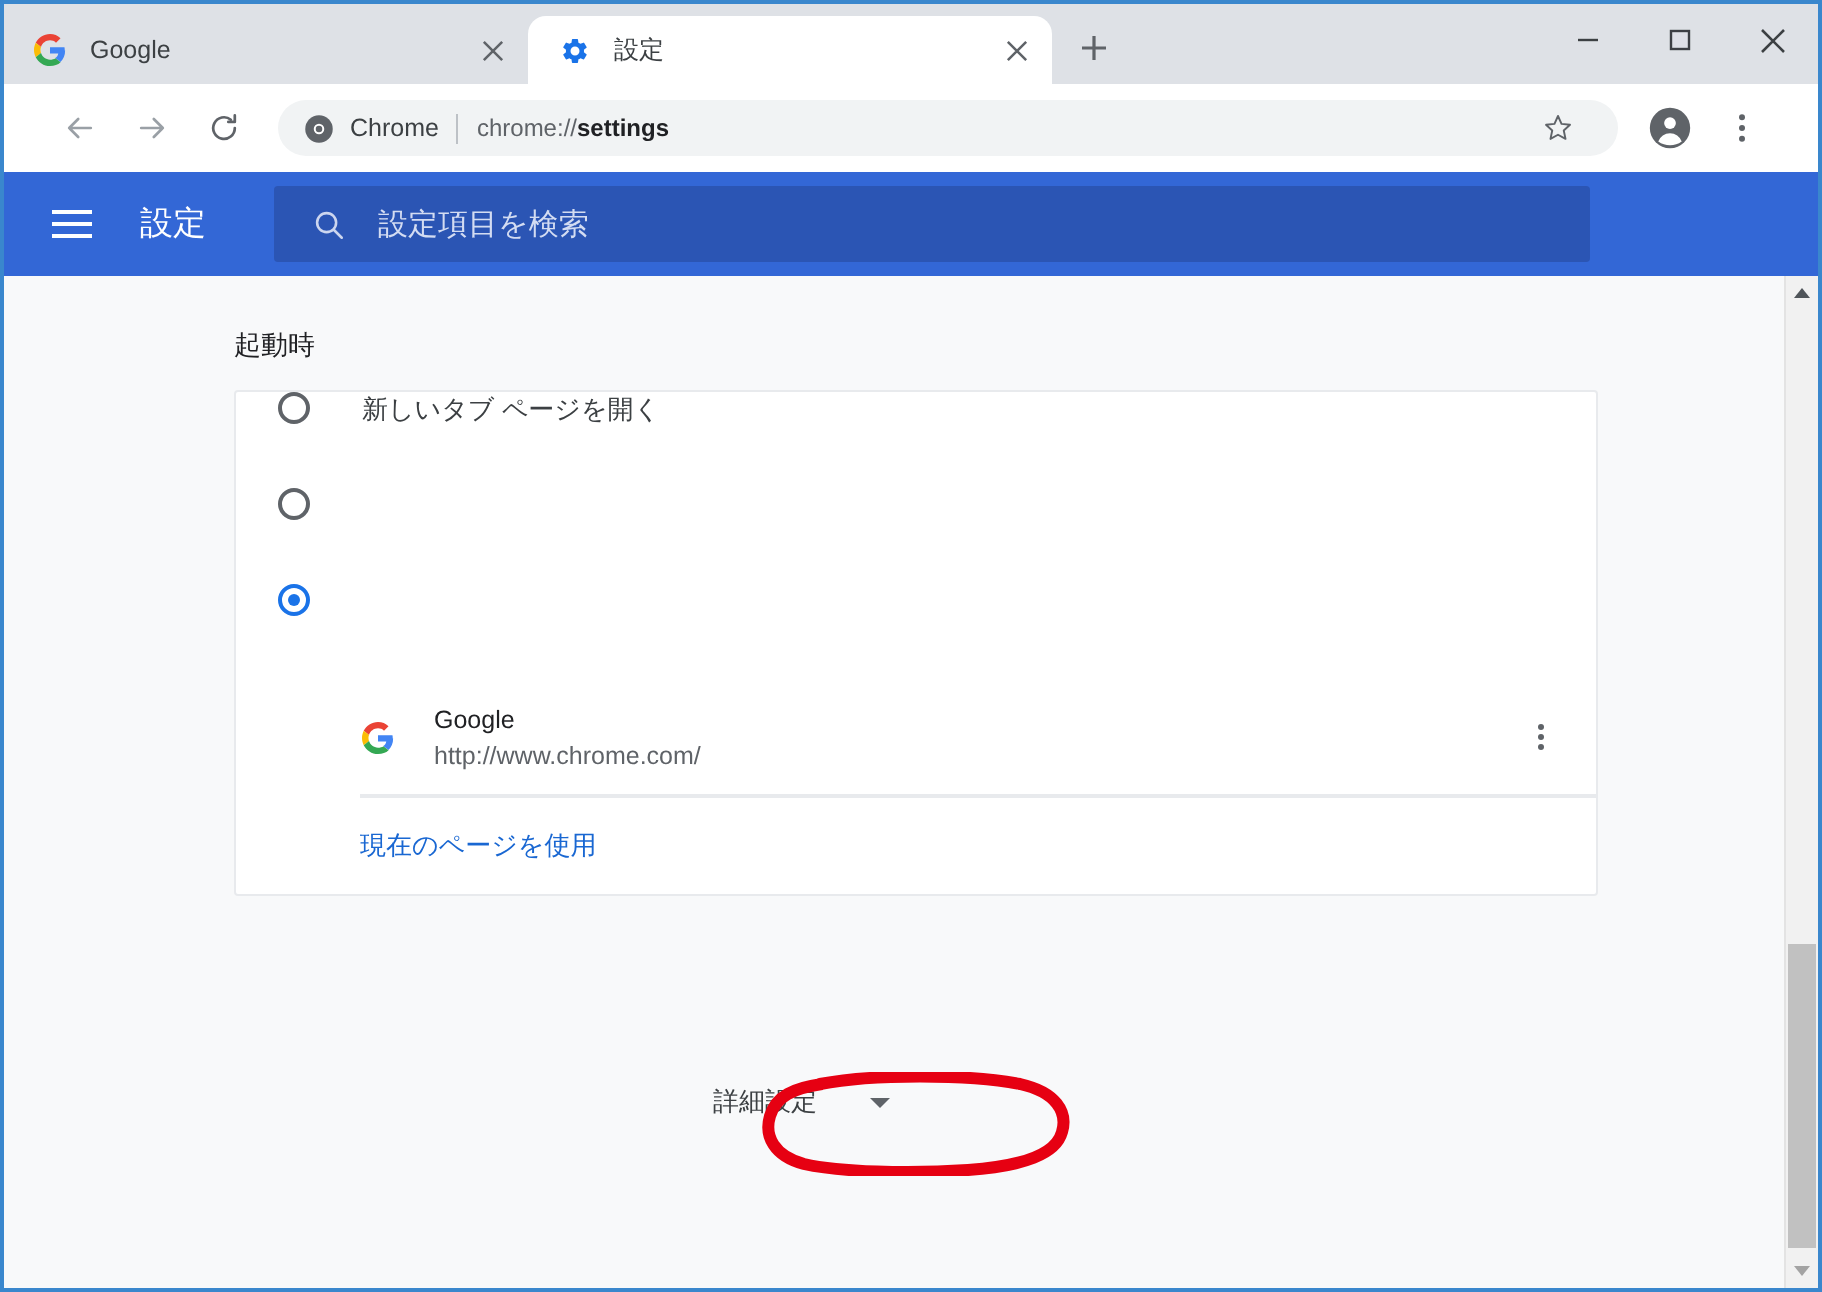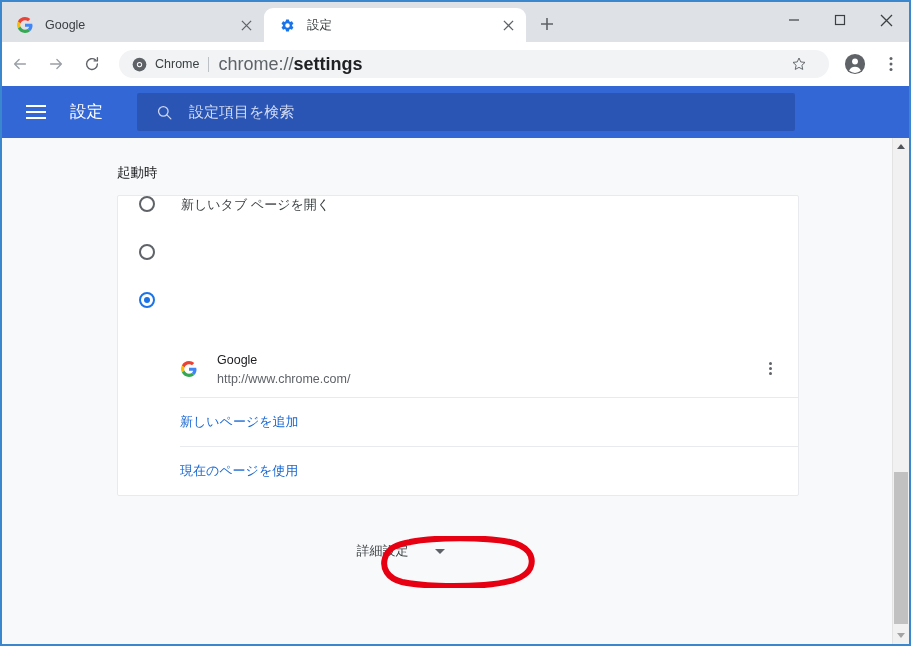--- a/index.html
+++ b/index.html
@@ -74,21 +74,21 @@
     display: flex; align-items: center; justify-content: center;
     color: #3c4043;
   }
 
   
   .toolbar {
     position: absolute; left: 0; top: 40px;
     width: 907px; height: 44px;
     background: #ffffff;
     display: flex; align-items: center;
-    padding: 0 0;
+    padding: 0 20px;
   }
   .tb-icon {
     width: 30px; height: 30px; margin: 0 3px;
     display: flex; align-items: center; justify-content: center;
     color: #5f6368;
     flex: 0 0 auto;
   }
   .omnibox {
     flex: 1 1 auto;
     height: 28px;
@@ -108,21 +108,21 @@
     font-size: 12.5px; color: #3c4043;
     white-space: nowrap;
   }
   .omni-sep {
     width: 1px; height: 15px;
     background: #bdc1c6;
     margin: 0 9px;
     flex: 0 0 1px;
   }
   .omni-url {
-    font-size: 18px; color: #5f6368;
+    font-size: 12px; color: #5f6368;
     white-space: nowrap; overflow: hidden;
   }
   .omni-url b { color: #202124; font-weight: 700; }
   .star-slot { margin-left: auto; }
 
   
   .settings-header {
     position: absolute; left: 0; top: 84px;
     width: 907px; height: 52px;
     background: #3367d6;
@@ -464,23 +464,20 @@
         </span>
         <span class="overflow-dots">
           <i></i>
             <i></i>
             <i></i>
         </span>
       </div>
 
       <div class="divider"></div>
 
-      <div class="link-row">
-        <span class="link-text">新しいページを追加</span>
-      </div>
 
       <div class="divider"></div>
 
       <div class="link-row">
         <span class="link-text">現在のページを使用</span>
       </div>
     </div>
 
     <div class="advanced-wrap">
       <div class="advanced-btn">

